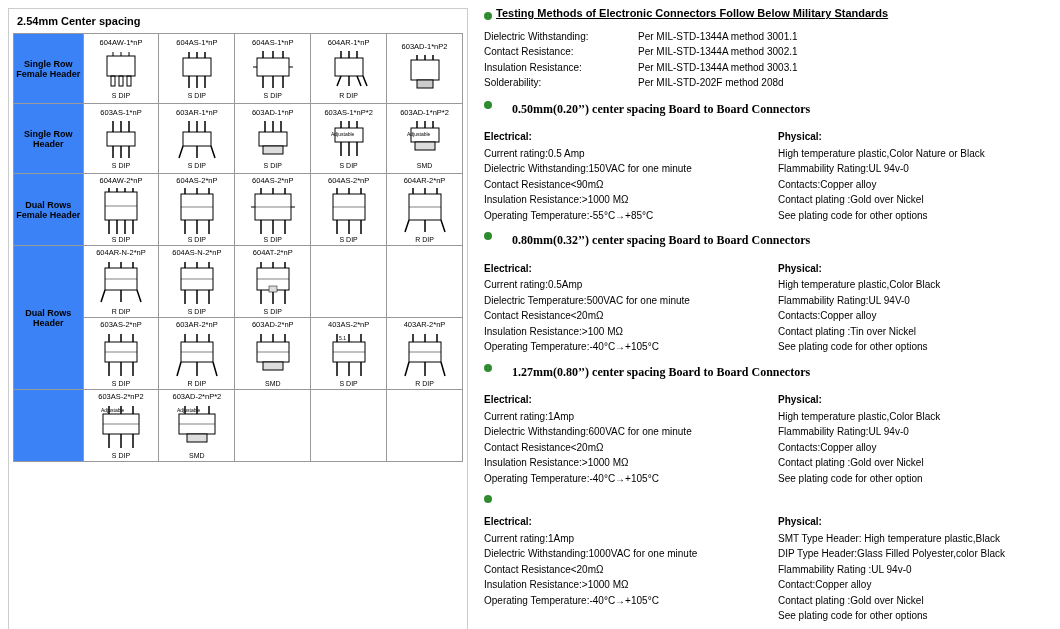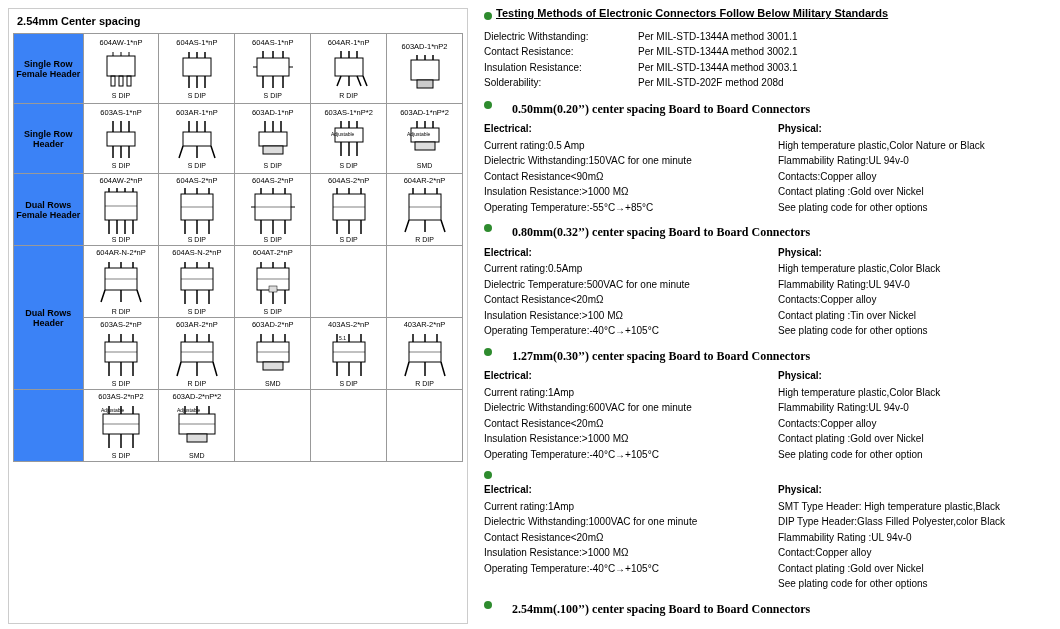--- a/index.html
+++ b/index.html
@@ -107,20 +107,21 @@
       border-radius: 50%;
       flex-shrink: 0;
       display: inline-block;
     }
     .specs-container {
       display: flex;
       gap: 20px;
     }
     .specs-col {
       flex: 1;
+      margin-top: 8px;
     }
     .specs-subtitle {
       font-weight: bold;
       font-size: 10px;
       margin-bottom: 2px;
     }
     .spec-item {
       font-size: 10px;
       margin-bottom: 1px;
     }
@@ -585,21 +586,21 @@
             <div class="spec-item">Flammability Rating:UL 94V-0</div>
             <div class="spec-item">Contacts:Copper alloy</div>
             <div class="spec-item">Contact plating :Tin over Nickel</div>
             <div class="spec-item">See plating code for other options</div>
           </div>
         </div>
       </div>
       <div class="section">
         <div class="section-title">
           <span class="bullet"></span>
-          <span>1.27mm(0.30’’) center spacing Board to Board Connectors</span>
+          <span>1.27mm(0.80’’) center spacing Board to Board Connectors</span>
         </div>
         <div class="specs-container">
           <div class="specs-col">
             <div class="specs-subtitle">Electrical:</div>
             <div class="spec-item">Current rating:1Amp</div>
             <div class="spec-item">Dielectric Withstanding:600VAC for one minute</div>
             <div class="spec-item">Contact Resistance&lt;20mΩ</div>
             <div class="spec-item">Insulation Resistance:&gt;1000 MΩ</div>
             <div class="spec-item">Operating  Temperature:-40°C→+105°C</div>
           </div>

